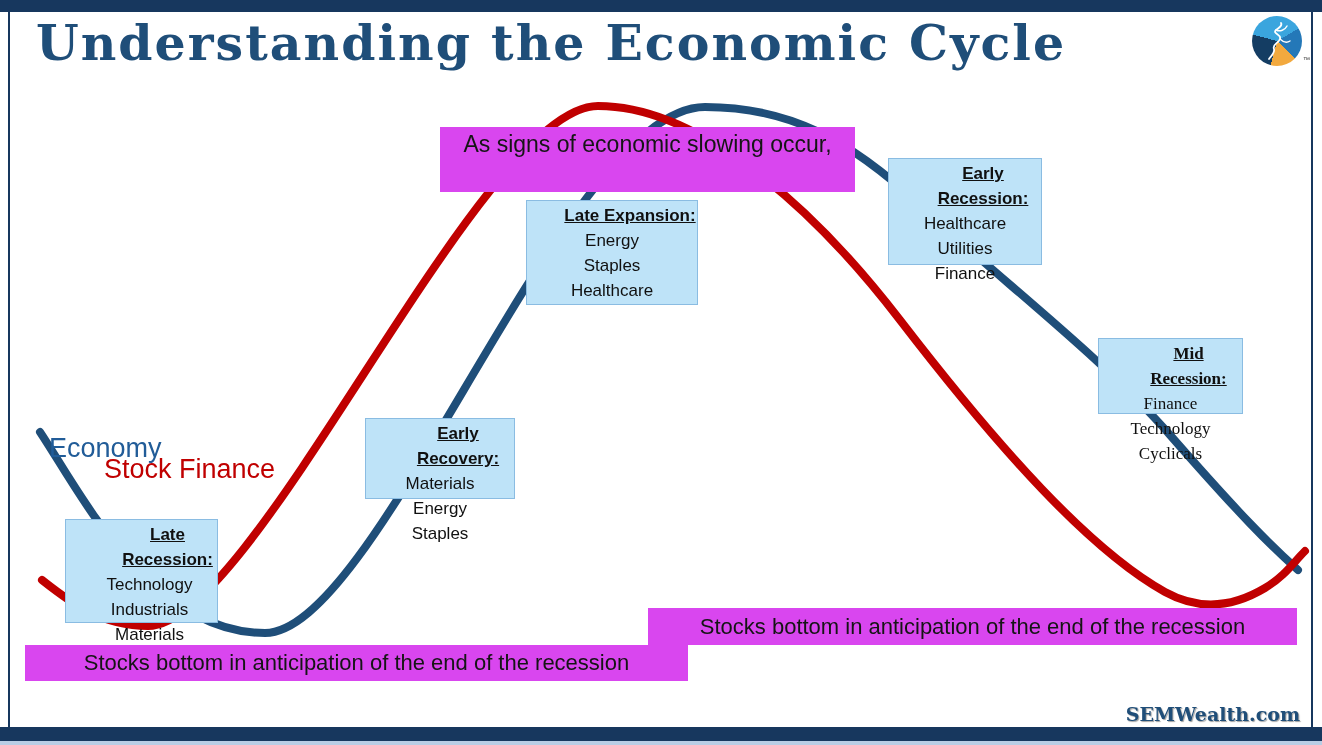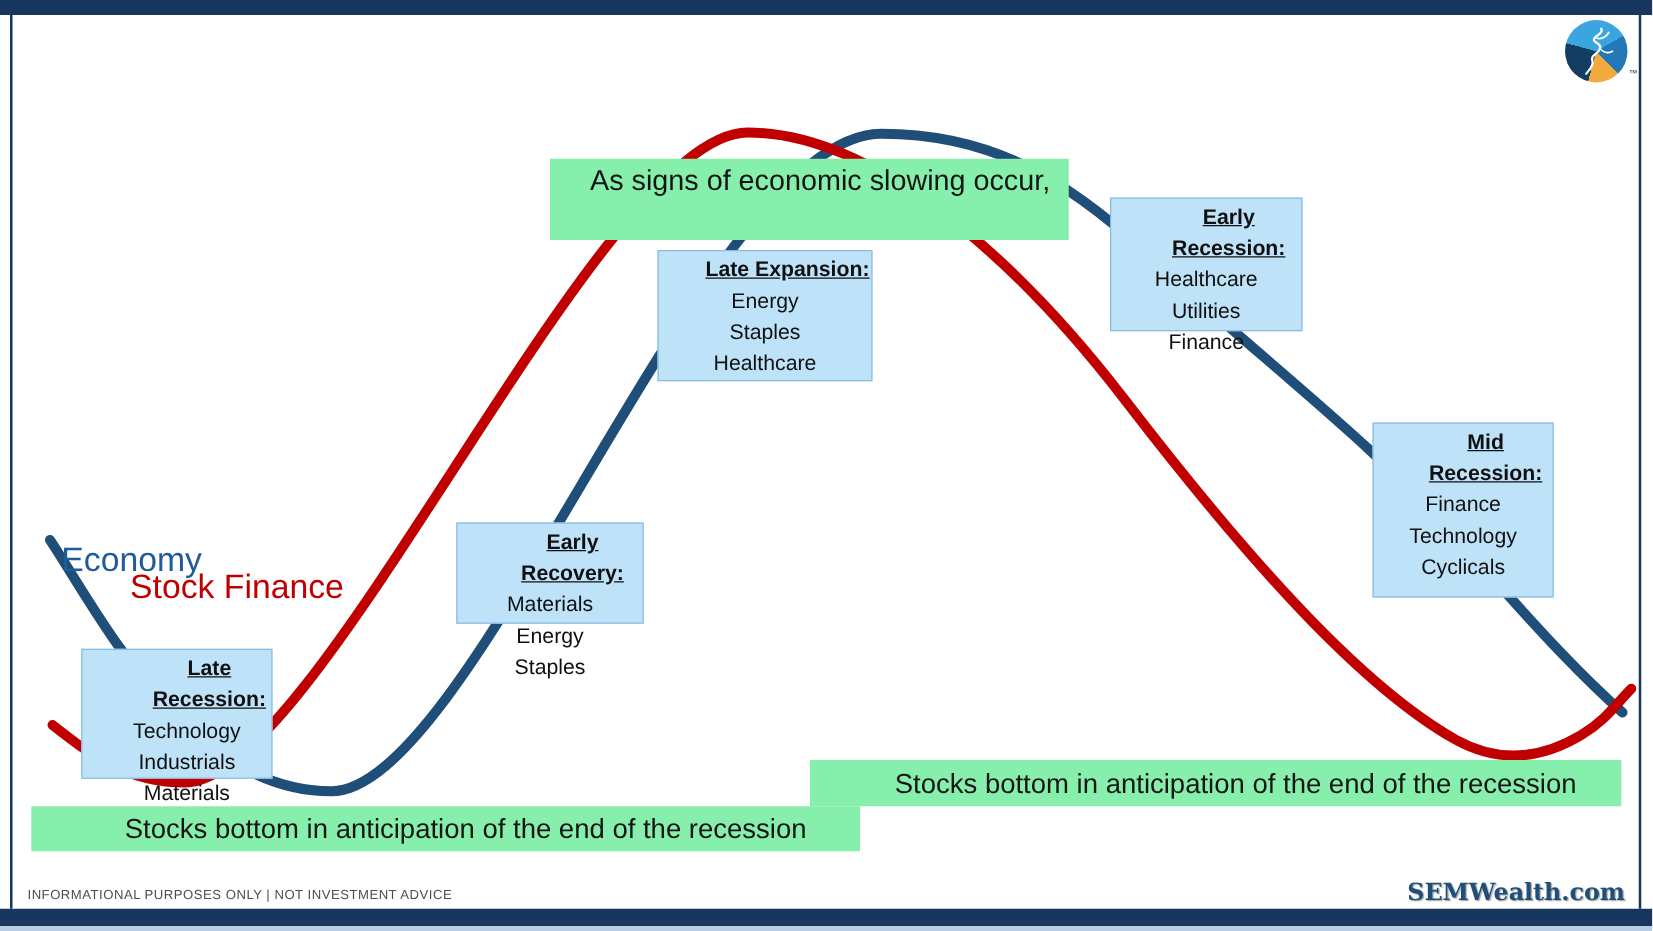--- a/index.html
+++ b/index.html
@@ -17,38 +17,39 @@
   .logo{position:absolute;left:1252px;top:16px;width:50px;height:50px;border-radius:50%;
         background:conic-gradient(from 0deg,#3AA5DE 0 60deg,#2478B8 60deg 135deg,#F2A93E 135deg 195deg,#143D63 195deg 285deg,#3AA5DE 285deg 360deg);}
   .logo svg{position:absolute;left:0;top:0;}
   .logo-tm{position:absolute;left:1303px;top:56px;font-size:7px;color:#333;}
   .curves{position:absolute;left:0;top:0;}
   .label-economy{position:absolute;left:49px;top:401px;font-size:27px;color:#215C98;margin-top:32px;}
   .label-stock{position:absolute;left:104px;top:454px;font-size:27px;color:#C00000;}
   .phase-box{position:absolute;background:#BEE3F8;border:1px solid #8ABCE2;box-sizing:border-box;
              text-align:center;color:#101010;font-size:17px;line-height:25px;padding-top:2px;}
   .phase-title{font-weight:600;text-decoration:underline;margin-left:36px;}
-  .note{position:absolute;background:#86efac;color:#151515;text-align:left;box-sizing:border-box;padding-left:32px;}
+  .note{position:absolute;background:#d946ef;color:#151515;text-align:center;box-sizing:border-box;}
   .note-top{font-size:23px;line-height:32px;padding-top:1px;}
   .ribbon{font-size:22px;display:flex;align-items:center;justify-content:center;white-space:nowrap;}
   .disclaimer{position:absolute;left:22px;top:710px;font-size:10.5px;color:#4D4D4D;letter-spacing:0.4px;}
   .website{position:absolute;right:22px;top:703px;font-family:"DejaVu Serif","Liberation Serif",serif;
            font-weight:bold;font-size:19px;color:#1F4E79;text-shadow:1px 1px 1px rgba(80,80,80,0.55);text-align:center;}
 </style>
 </head>
 <body>
 
 <div class="slide">
 
   <div class="bar-top"></div>
   <div class="edge edge-left"></div>
   <div class="edge edge-right"></div>
   <div class="bar-bottom"></div>
   <div class="bar-bottom-accent"></div>
 
+  <div class="title">Understanding the Economic Cycle</div>
   <div class="logo">
     <svg width="50" height="50" viewBox="0 0 50 50">
       <path d="M29 7 C 31 10, 26 12, 24 14 C 20 18, 30 18, 28 23 C 26 28, 20 28, 22 33 C 23 37, 19 40, 17 43" fill="none" stroke="#ffffff" stroke-width="1.8" stroke-linecap="round"></path>
       <path d="M24 14 C 28 16, 33 14, 35 10 M28 23 C 31 26, 35 27, 38 25" fill="none" stroke="#ffffff" stroke-width="1.4" stroke-linecap="round"></path>
     </svg>
   </div>
   <div class="logo-tm">™</div>
 
   <svg class="curves" width="1322" height="745" viewBox="0 0 1322 745">
     <path d="M 40 432
@@ -94,26 +95,25 @@
     <div class="phase-item">Healthcare</div>
   </div>
 
   <div class="phase-box" style="left:888px;top:158px;width:154px;height:107px;">
     <div class="phase-title">Early Recession:</div>
     <div class="phase-item">Healthcare</div>
     <div class="phase-item">Utilities</div>
     <div class="phase-item">Finance</div>
   </div>
 
-  <div class="phase-box" style="left:1098px;top:338px;width:145px;height:140px;">
+  <div class="phase-box" style="left:1098px;top:338px;width:145px;height:76px;font-family:Liberation Serif, serif;">
     <div class="phase-title">Mid Recession:</div>
     <div class="phase-item">Finance</div>
     <div class="phase-item">Technology</div>
     <div class="phase-item">Cyclicals</div>
   </div>
 
   <div class="note ribbon" style="left:25px;top:645px;width:663px;height:36px;">Stocks bottom in anticipation of the end of the recession</div>
   <div class="note ribbon" style="left:648px;top:608px;width:649px;height:37px;">Stocks bottom in anticipation of the end of the recession</div>
 
-  <div class="disclaimer">INFORMATIONAL PURPOSES ONLY | NOT INVESTMENT ADVICE</div>
   <div class="website">SEMWealth.com</div>
 
 </div>
 
 </body></html>

